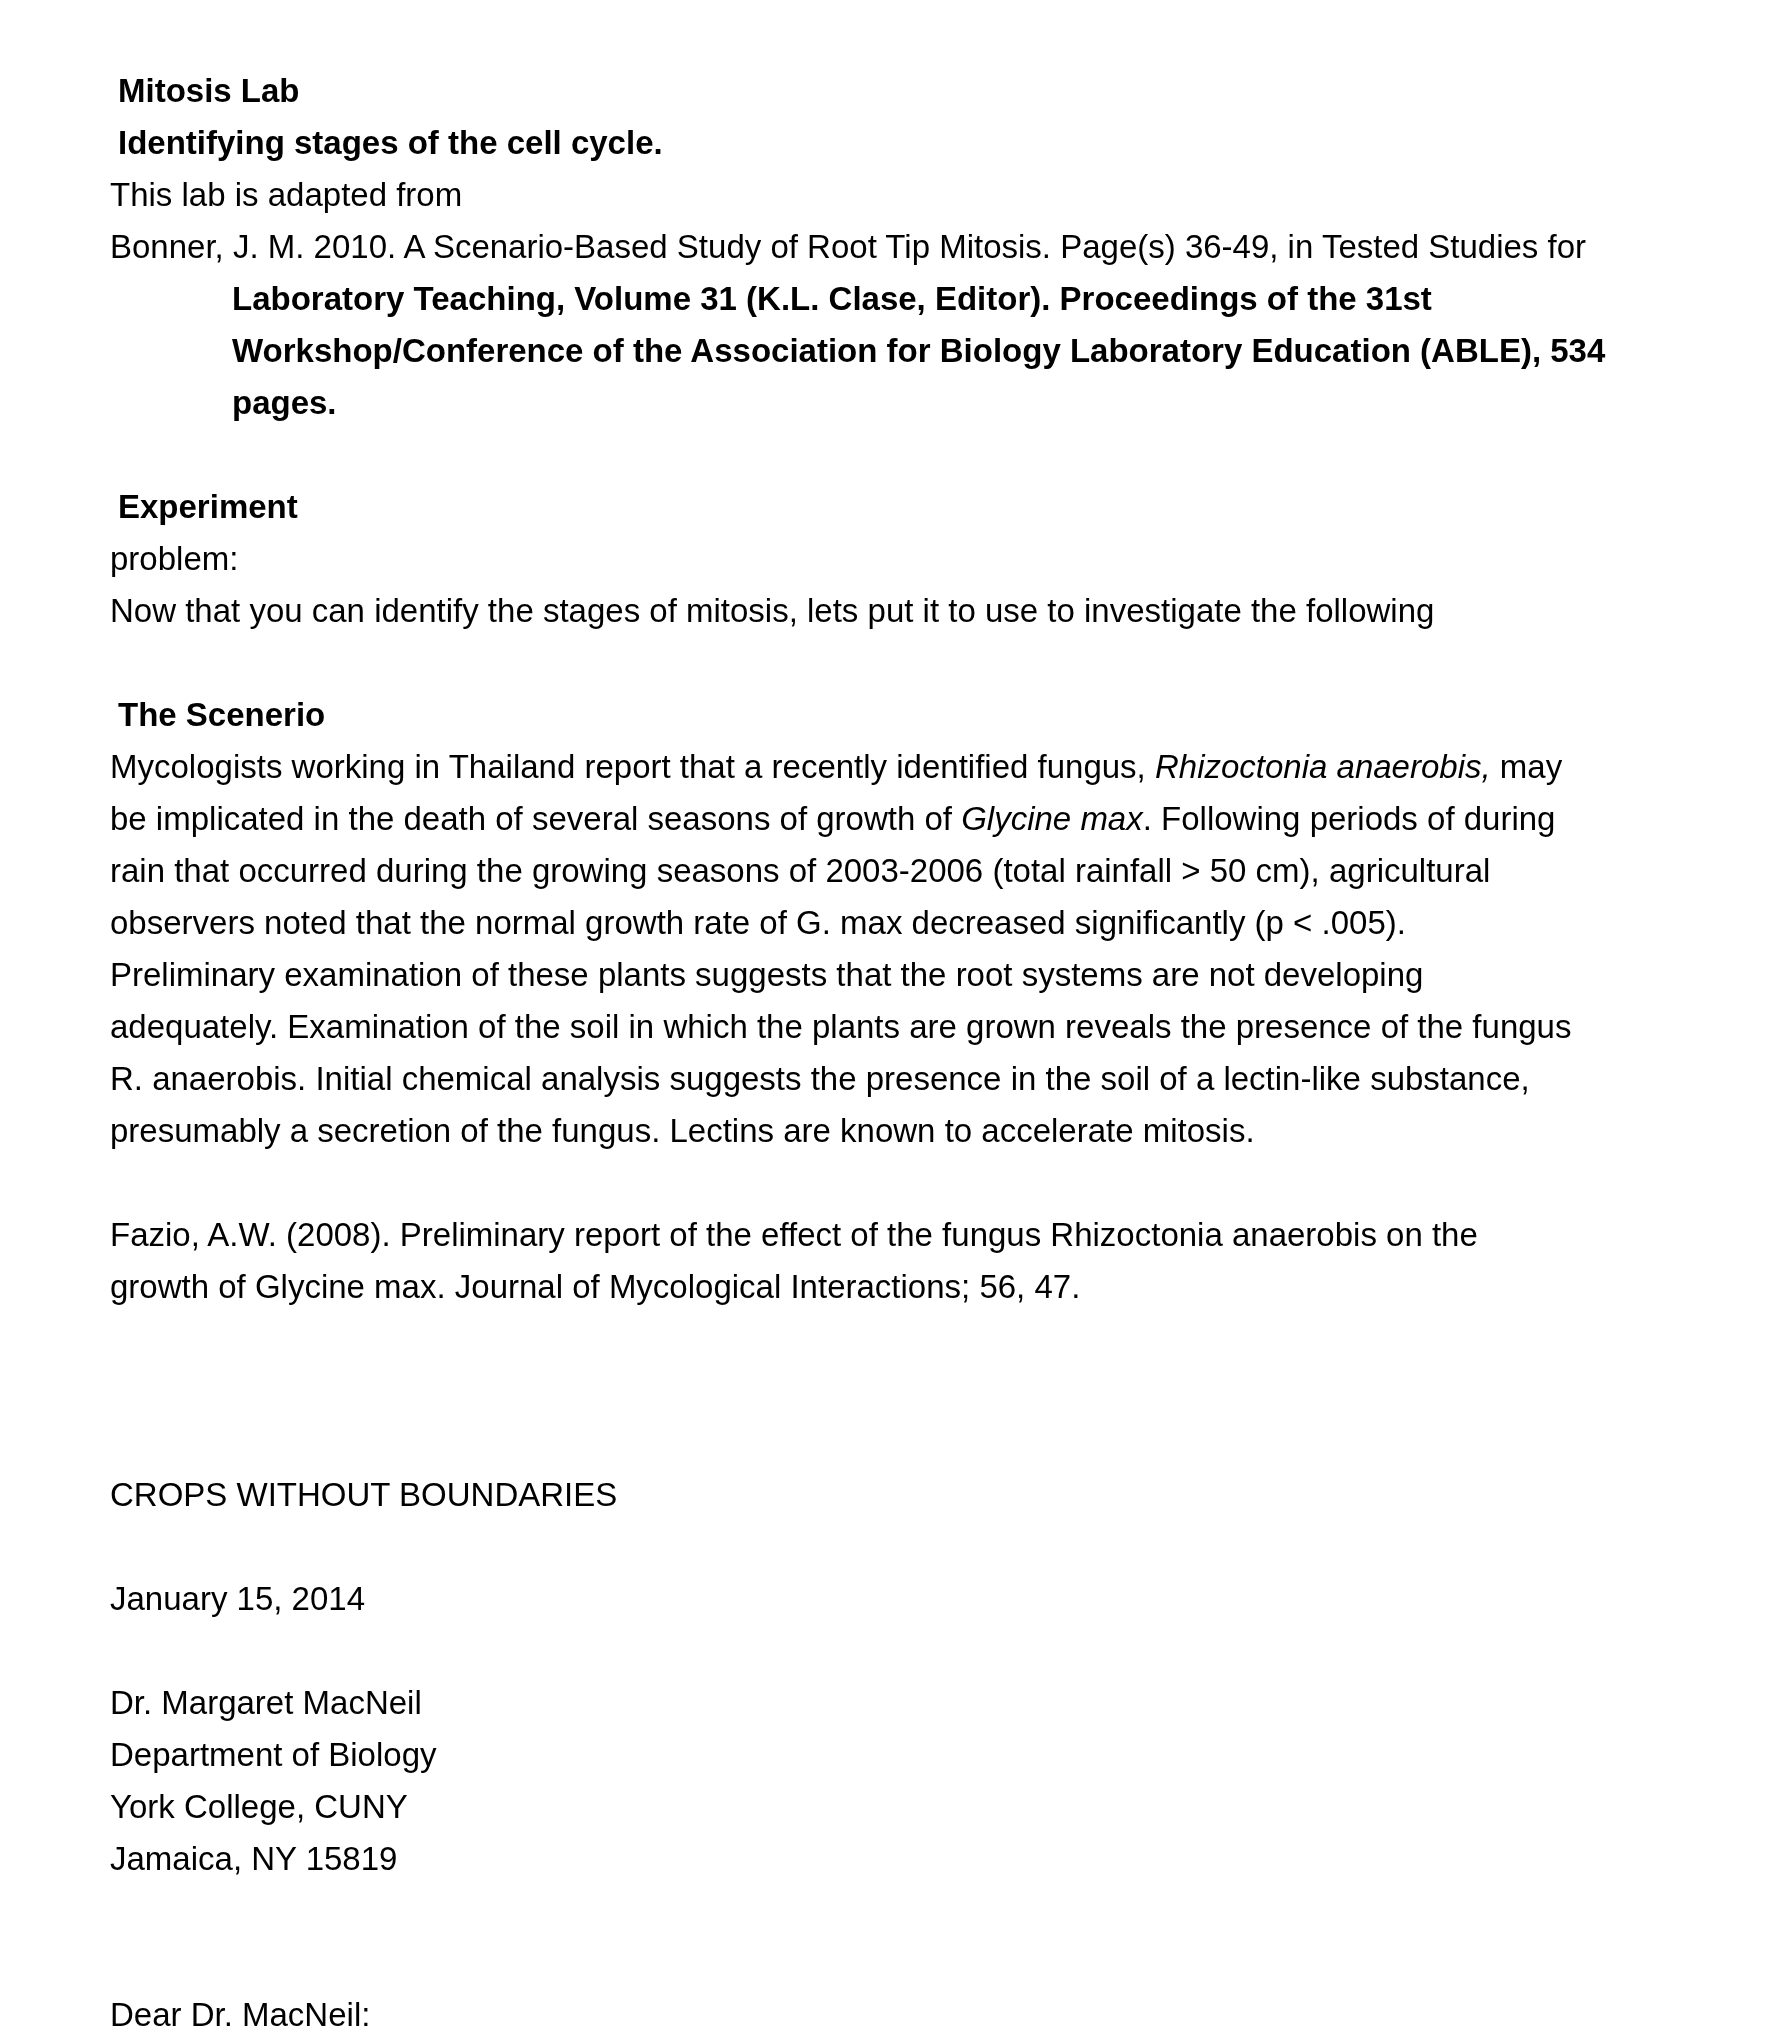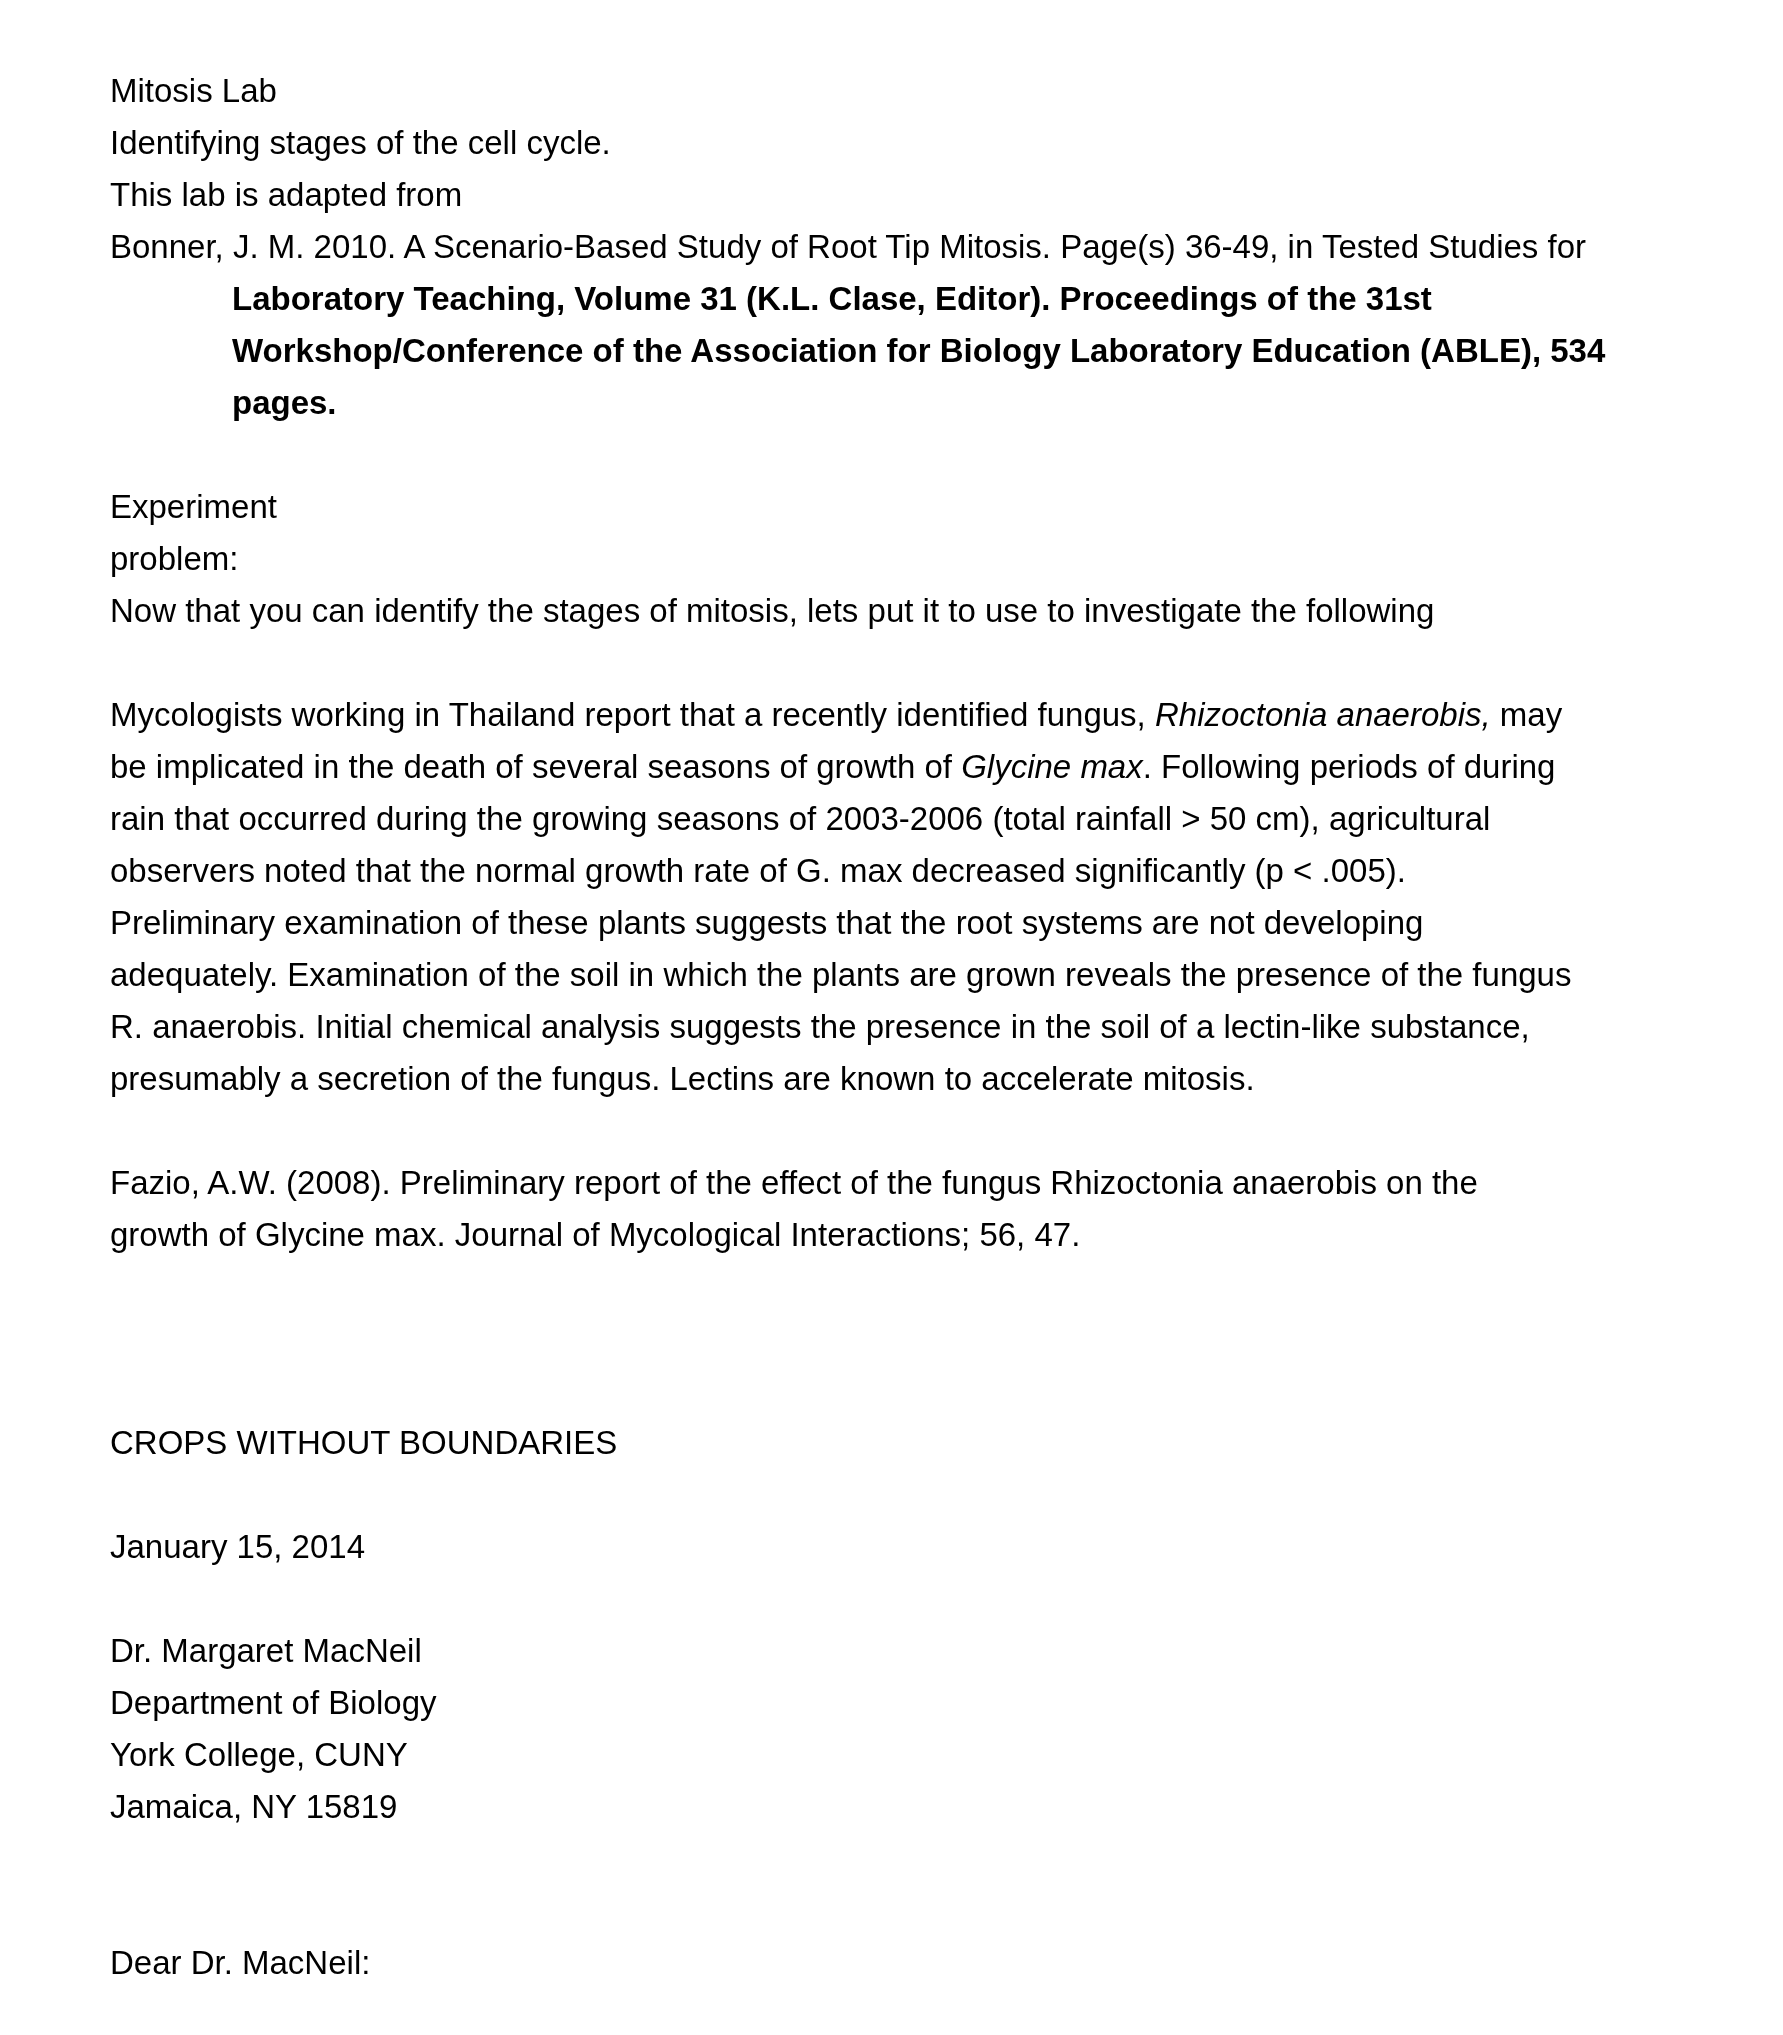--- a/index.html
+++ b/index.html
@@ -3,21 +3,21 @@
 <meta charset="utf-8">
 <style>
   html, body { margin: 0; padding: 0; background: #ffffff; }
   body { width: 1784px; height: 2483px; position: relative; overflow: hidden; }
   .page {
     position: absolute; left: 110px; top: 65px; width: 1575px;
     font-family: "Liberation Sans", sans-serif;
     font-size: 33px; line-height: 52px; color: #000000;
   }
   .line { display: block; white-space: nowrap; height: 52px; }
-  .bold { font-weight: normal; }
+  .bold { font-weight: bold; margin-left: 8px; }
   .indent { padding-left: 122px; font-weight: bold; }
   .gap { display: block; height: 52px; }
   .center { text-align: left; }
   i { }
 </style>
 </head>
 <body>
 
 <div class="page">
 
@@ -33,20 +33,21 @@
   </div>
 
   <span class="gap"></span>
 
   <span class="line bold">Experiment</span>
   <span class="line">problem:</span>
   <span class="line">Now that you can identify the stages of mitosis, lets put it to use to investigate the following</span>
 
   <span class="gap"></span>
 
+  <span class="line bold">The Scenerio</span>
   <span class="line"><span>Mycologists working in Thailand report that a recently identified fungus, </span><i>Rhizoctonia anaerobis,</i><span> may</span></span>
   <span class="line"><span>be implicated in the death of several seasons of growth of </span><i>Glycine max</i><span>. Following periods of during</span></span>
   <span class="line">rain that occurred during the growing seasons of 2003-2006 (total rainfall &gt; 50 cm), agricultural</span>
   <span class="line">observers noted that the normal growth rate of G. max decreased significantly (p &lt; .005).</span>
   <span class="line">Preliminary examination of these plants suggests that the root systems are not developing</span>
   <span class="line">adequately. Examination of the soil in which the plants are grown reveals the presence of the fungus</span>
   <span class="line">R. anaerobis. Initial chemical analysis suggests the presence in the soil of a lectin-like substance,</span>
   <span class="line">presumably a secretion of the fungus. Lectins are known to accelerate mitosis.</span>
 
   <span class="gap"></span>

